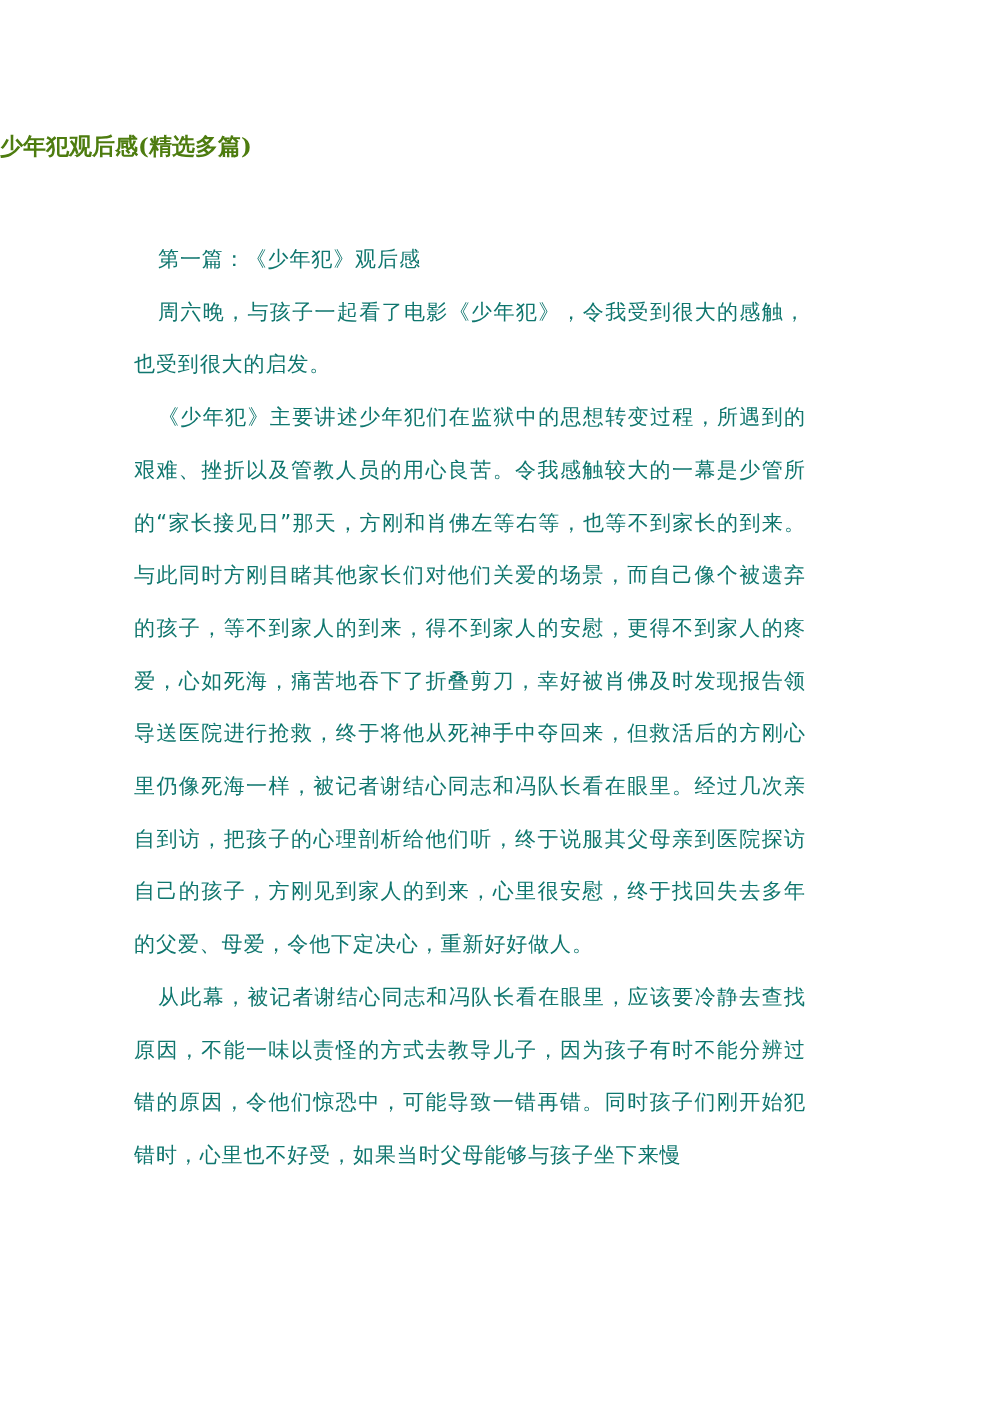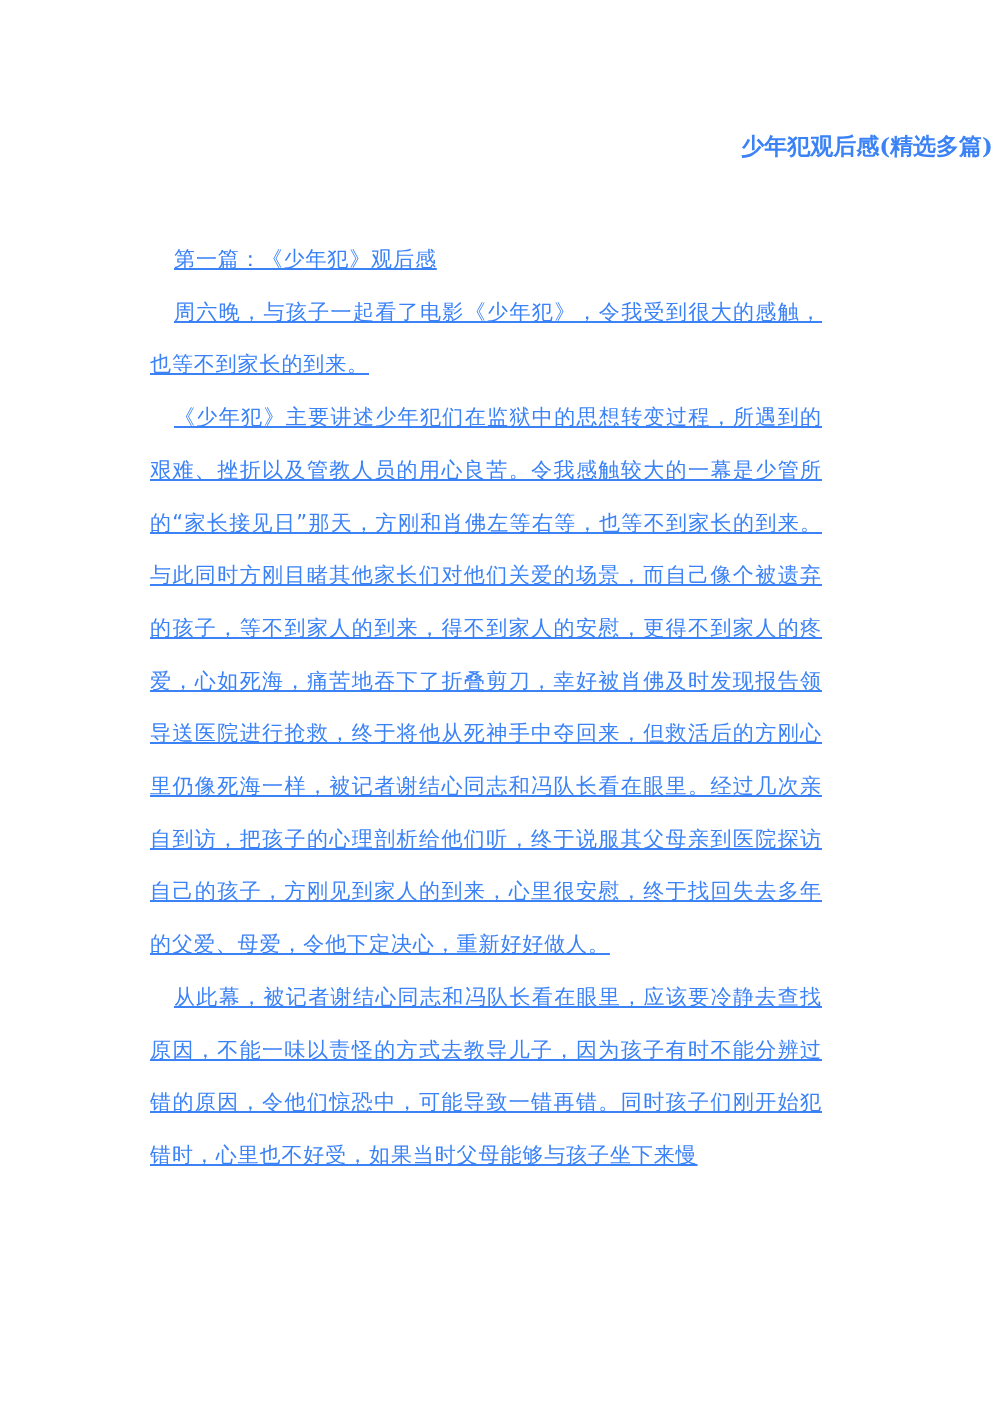--- a/index.html
+++ b/index.html
@@ -1,34 +1,34 @@
 <!DOCTYPE html>
 <html><head>
 <meta charset="utf-8">
 <style>
   html, body { margin:0; padding:0; background:#ffffff; }
   body { width:993px; height:1404px; position:relative; overflow:hidden; }
   .page { position:absolute; left:0; top:0; width:993px; height:1404px; background:#fff; }
   .title {
-    position:absolute; left:0; width:993px; top:128px; text-align:right;
-    font-family: "DejaVu Serif", serif; font-weight:bold; font-size:23px; color:#3b82f6;
+    position:absolute; left:0; width:993px; top:128px; text-align:left;
+    font-family: "DejaVu Serif", serif; font-weight:bold; font-size:23px; color:#4d7c0f;
     line-height:36px;
   }
   .body {
-    position:absolute; left:150px; top:233px; width:672px;
-    font-family: "DejaVu Sans", sans-serif; font-size:21px; color:#3b82f6;
-    line-height:52.7px; text-align:justify; letter-spacing:0.9px;text-decoration:underline;
+    position:absolute; left:134px; top:233px; width:672px;
+    font-family: "DejaVu Sans", sans-serif; font-size:21px; color:#0f766e;
+    line-height:52.7px; text-align:justify; letter-spacing:0.9px;
   }
   .body p { margin:0; }
   .indent { text-indent:24px; }
 </style>
 </head>
 <body>
 
 <div class="page">
   <div class="title">少年犯观后感(精选多篇)</div>
   <div class="body">
     <p class="indent">第一篇：《少年犯》观后感</p>
-    <p class="indent">周六晚，与孩子一起看了电影《少年犯》，令我受到很大的感触，也等不到家长的到来。</p>
+    <p class="indent">周六晚，与孩子一起看了电影《少年犯》，令我受到很大的感触，也受到很大的启发。</p>
     <p class="indent">《少年犯》主要讲述少年犯们在监狱中的思想转变过程，所遇到的艰难、挫折以及管教人员的用心良苦。令我感触较大的一幕是少管所的“家长接见日”那天，方刚和肖佛左等右等，也等不到家长的到来。与此同时方刚目睹其他家长们对他们关爱的场景，而自己像个被遗弃的孩子，等不到家人的到来，得不到家人的安慰，更得不到家人的疼爱，心如死海，痛苦地吞下了折叠剪刀，幸好被肖佛及时发现报告领导送医院进行抢救，终于将他从死神手中夺回来，但救活后的方刚心里仍像死海一样，被记者谢结心同志和冯队长看在眼里。经过几次亲自到访，把孩子的心理剖析给他们听，终于说服其父母亲到医院探访自己的孩子，方刚见到家人的到来，心里很安慰，终于找回失去多年的父爱、母爱，令他下定决心，重新好好做人。</p>
     <p class="indent">从此幕，被记者谢结心同志和冯队长看在眼里，应该要冷静去查找原因，不能一味以责怪的方式去教导儿子，因为孩子有时不能分辨过错的原因，令他们惊恐中，可能导致一错再错。同时孩子们刚开始犯错时，心里也不好受，如果当时父母能够与孩子坐下来慢</p>
   </div>
 </div>
 
 </body></html>

